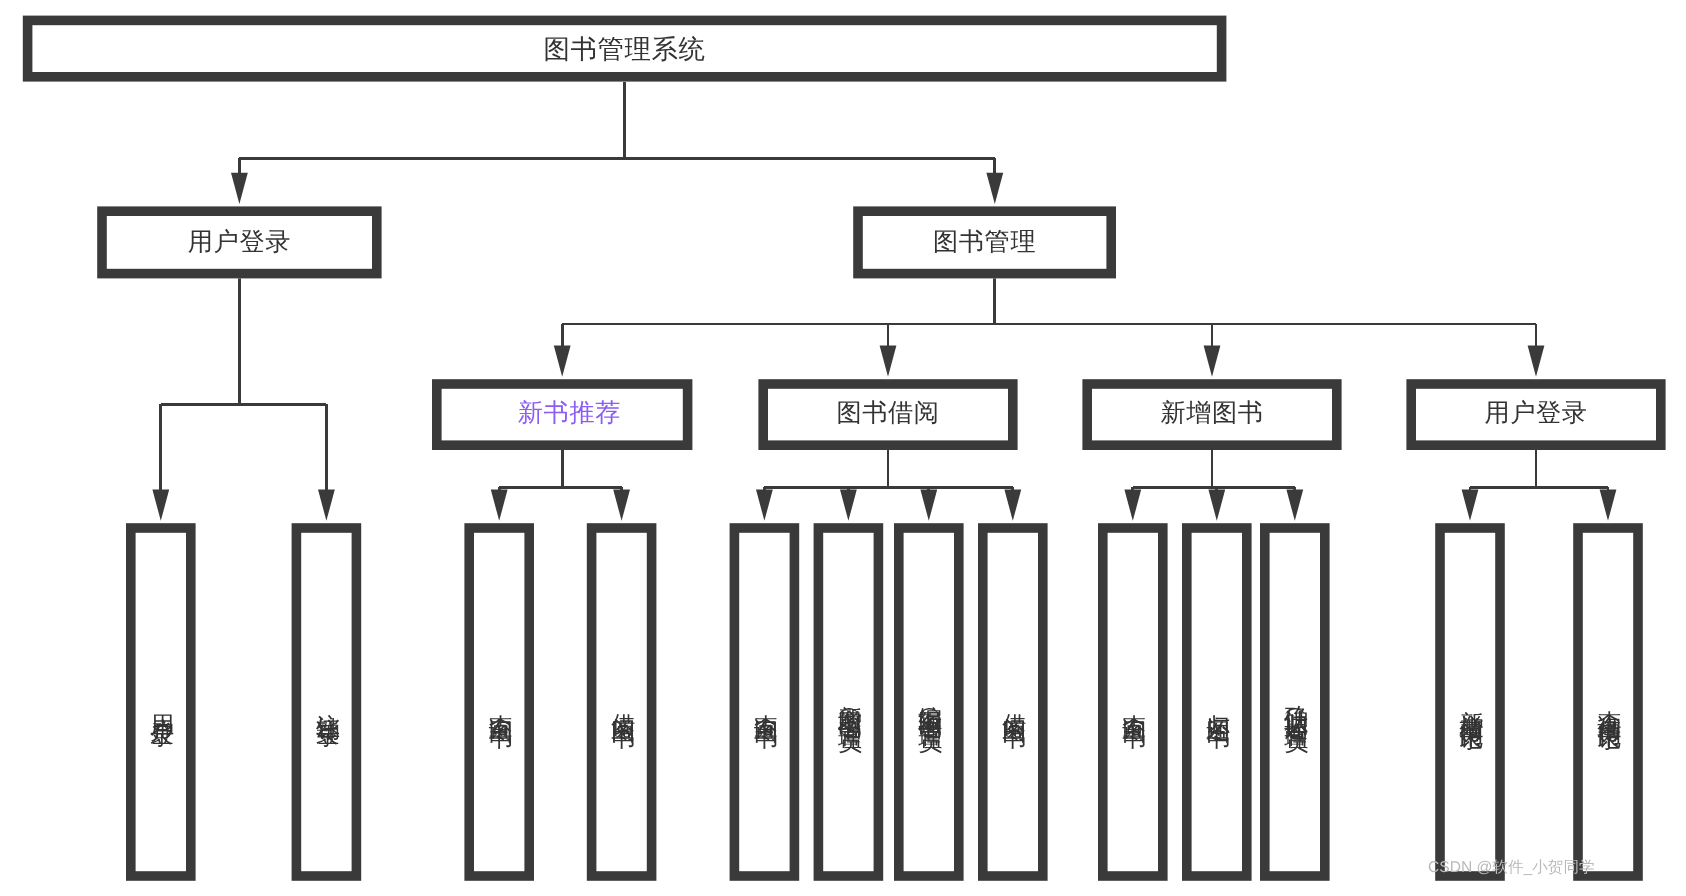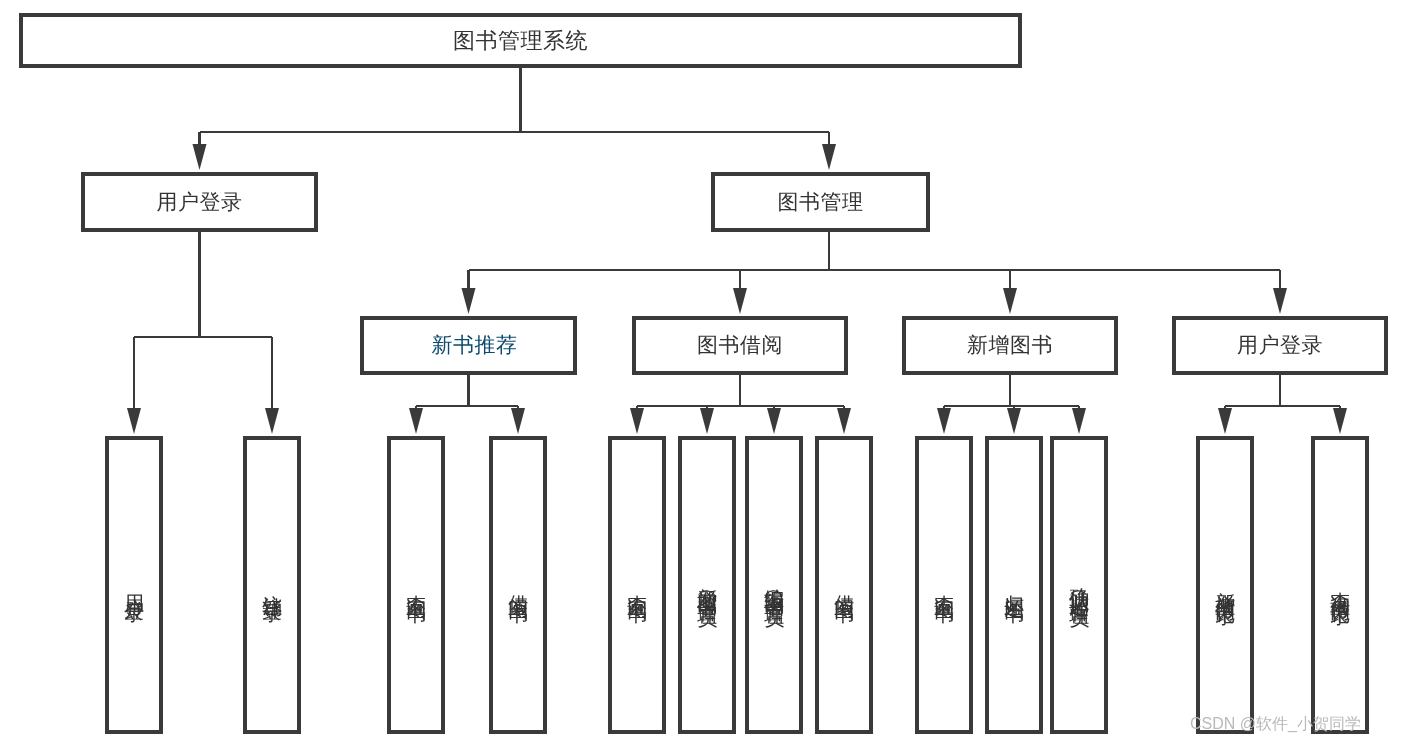--- a/index.html
+++ b/index.html
@@ -21,21 +21,21 @@
     position: absolute;
     left: 0;
     top: 0;
     width: 1405px;
     height: 747px;
   }
   .node {
     position: absolute;
     box-sizing: border-box;
     background: #ffffff;
-    border: 4px solid #4c1d95;
+    border: 8px solid #4c1d95;
     display: flex;
     align-items: center;
     justify-content: center;
     overflow: hidden;
   }
   .node-label {
     color: #333333;
     font-size: 21px;
     line-height: 1.18;
     letter-spacing: 0.5px;
@@ -47,21 +47,21 @@
     text-orientation: upright;
     letter-spacing: 3px;
     font-size: 20px;
     white-space: nowrap;
   }
   .node.root .node-label { font-size: 22px; }
   .watermark {
     position: absolute;
     left: 1190px;
     top: 714px;
-    font-size: 16px;
+    font-size: 13px;
     color: #b9b9b9;
     white-space: nowrap;
     pointer-events: none;
   }
 </style>
 </head>
 <body>
 
 <div id="canvas">
   <svg id="wires" viewBox="0 0 1405 747">
@@ -122,21 +122,21 @@
       <div class="node root" style="left: 19px; top: 13px; width: 1003px; height: 55px; border-color: rgb(58, 58, 58); background: rgb(255, 255, 255);">
         <span class="node-label" style="color: rgb(51, 51, 51);">图书管理系统</span>
       </div>
       <div class="node" style="left: 81px; top: 172px; width: 237px; height: 60px; border-color: rgb(58, 58, 58); background: rgb(255, 255, 255);">
         <span class="node-label" style="color: rgb(51, 51, 51);">用户登录</span>
       </div>
       <div class="node" style="left: 711px; top: 172px; width: 219px; height: 60px; border-color: rgb(58, 58, 58); background: rgb(255, 255, 255);">
         <span class="node-label" style="color: rgb(51, 51, 51);">图书管理</span>
       </div>
       <div class="node" style="left: 360px; top: 316px; width: 217px; height: 59px; border-color: rgb(58, 58, 58); background: rgb(255, 255, 255);">
-        <span class="node-label" style="color: #0c4a6e; margin-left: 12px;">新书推荐</span>
+        <span class="node-label" style="color: #8b5cf6; margin-left: 12px;">新书推荐</span>
       </div>
       <div class="node" style="left: 632px; top: 316px; width: 216px; height: 59px; border-color: rgb(58, 58, 58); background: rgb(255, 255, 255);">
         <span class="node-label" style="color: rgb(51, 51, 51);">图书借阅</span>
       </div>
       <div class="node" style="left: 902px; top: 316px; width: 216px; height: 59px; border-color: rgb(58, 58, 58); background: rgb(255, 255, 255);">
         <span class="node-label" style="color: rgb(51, 51, 51);">新增图书</span>
       </div>
       <div class="node" style="left: 1172px; top: 316px; width: 216px; height: 59px; border-color: rgb(58, 58, 58); background: rgb(255, 255, 255);">
         <span class="node-label" style="color: rgb(51, 51, 51);">用户登录</span>
       </div>

